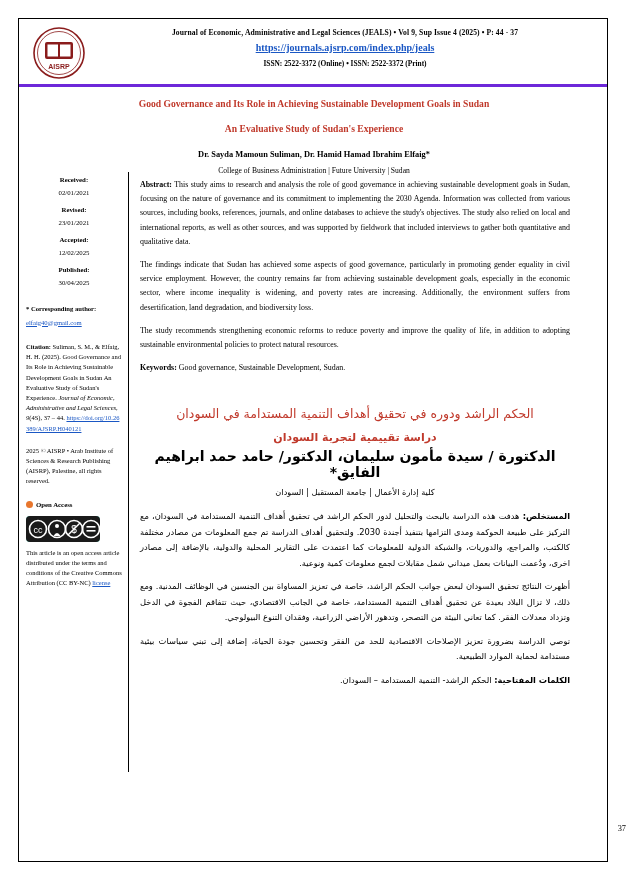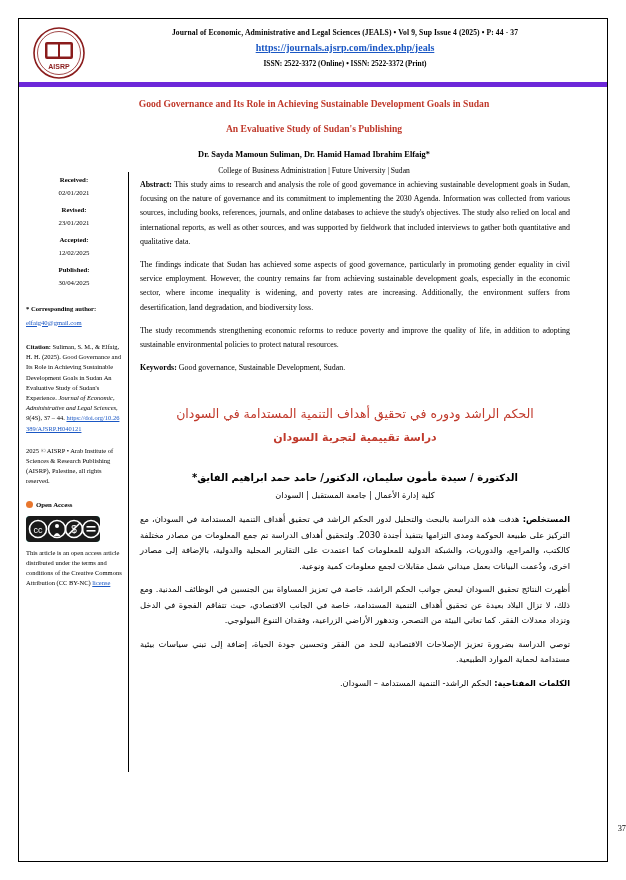--- a/index.html
+++ b/index.html
@@ -32,21 +32,21 @@
     box-sizing: border-box;
   }
   
   .header {
     position: absolute;
     left: 19px;
     top: 19px;
     width: 588px;
     height: 68px;
     box-sizing: border-box;
-    border-bottom: 5px solid #6d28d9;
+    border-bottom: 3px solid #6d28d9;
   }
   .logo {
     position: absolute;
     left: 14px;
     top: 8px;
     width: 52px;
     height: 52px;
   }
   .logo svg { display: block; }
   .header-center {
@@ -236,22 +236,22 @@
     line-height: 20px;
   }
   .ar-title-2 {
     color: #c0392b;
     font-size: 11px;
     font-weight: bold;
     line-height: 20px;
     margin-top: 4px;
   }
   .ar-authors {
-    margin-top: 24px;
-    font-size: 10px;
+    margin-top: 0;
+    font-size: 14px;
     font-weight: bold;
   }
   .ar-affil {
     margin-top: 7px;
     font-size: 8.2px;
   }
   .ar-body {
     margin-top: 12px;
     direction: rtl;
     text-align: justify;
@@ -299,21 +299,21 @@
     </div>
     <div class="header-center">
       <div class="journal-line">Journal of Economic, Administrative and Legal Sciences (JEALS) • Vol 9, Sup Issue 4 (2025) • P: 44 - 37</div>
       <div class="journal-url">https://journals.ajsrp.com/index.php/jeals</div>
       <div class="issn-line">ISSN: 2522-3372 (Online) • ISSN: 2522-3372 (Print)</div>
     </div>
   </div>
 
   <div class="title-block">
     <div class="title-en-1">Good Governance and Its Role in Achieving Sustainable Development Goals in Sudan</div>
-    <div class="title-en-2">An Evaluative Study of Sudan's Publishing</div>
+    <div class="title-en-2">An Evaluative Study of Sudan's Experience</div>
     <div class="authors-en">Dr. Sayda Mamoun Suliman, Dr. Hamid Hamad Ibrahim Elfaig*</div>
     <div class="affil-en">College of Business Administration | Future University | Sudan</div>
   </div>
 
   <div class="vline"></div>
 
   <div class="left-col">
     <div class="dates">
       <div class="d-label">Received:</div>
       <div class="d-val">02/01/2021</div>

